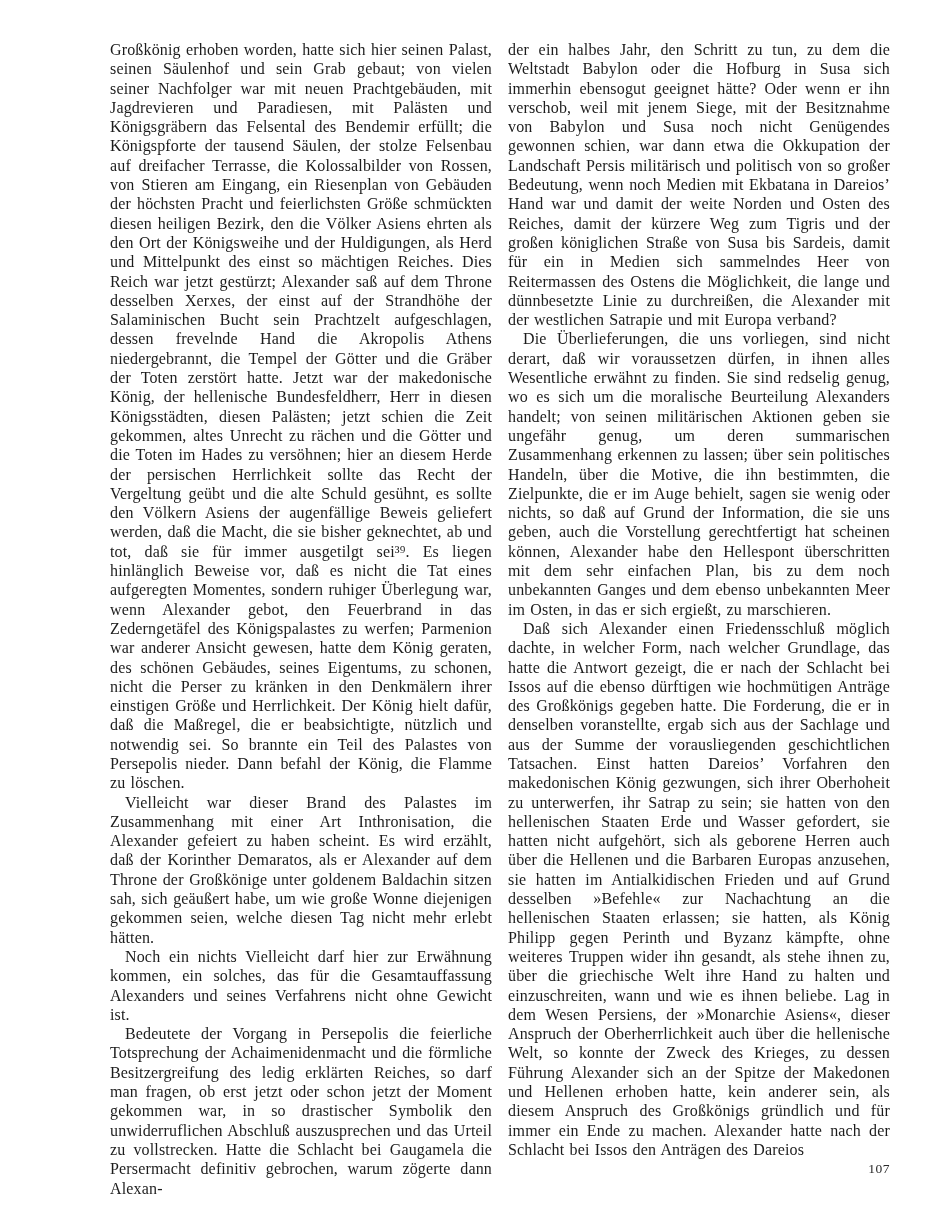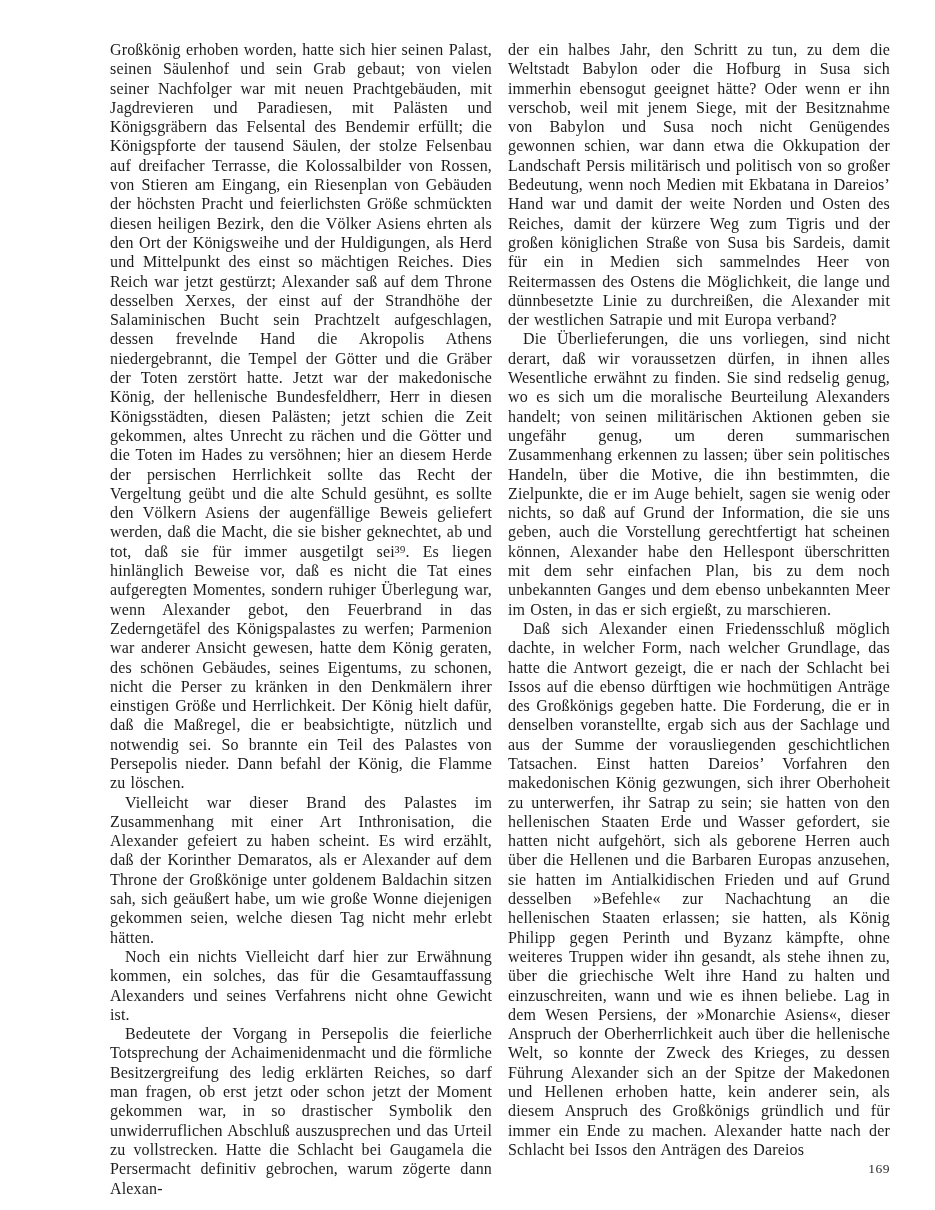--- a/index.html
+++ b/index.html
@@ -70,14 +70,14 @@
     </div>
 
     <div class="column">
       <p class="para">der ein halbes Jahr, den Schritt zu tun, zu dem die Weltstadt Babylon oder die Hofburg in Susa sich immerhin ebensogut geeignet hätte? Oder wenn er ihn verschob, weil mit jenem Siege, mit der Besitznahme von Babylon und Susa noch nicht Genügendes gewonnen schien, war dann etwa die Okkupation der Landschaft Persis militärisch und politisch von so großer Bedeutung, wenn noch Medien mit Ekbatana in Dareios’ Hand war und damit der weite Norden und Osten des Reiches, damit der kürzere Weg zum Tigris und der großen königlichen Straße von Susa bis Sardeis, damit für ein in Medien sich sammelndes Heer von Reitermassen des Ostens die Möglichkeit, die lange und dünnbesetzte Linie zu durchreißen, die Alexander mit der westlichen Satrapie und mit Europa verband?</p>
       <p class="para indent">Die Überlieferungen, die uns vorliegen, sind nicht derart, daß wir voraussetzen dürfen, in ihnen alles Wesentliche erwähnt zu finden. Sie sind redselig genug, wo es sich um die moralische Beurteilung Alexanders handelt; von seinen militärischen Aktionen geben sie ungefähr genug, um deren summarischen Zusammenhang erkennen zu lassen; über sein politisches Handeln, über die Motive, die ihn bestimmten, die Zielpunkte, die er im Auge behielt, sagen sie wenig oder nichts, so daß auf Grund der Information, die sie uns geben, auch die Vorstellung gerechtfertigt hat scheinen können, Alexander habe den Hellespont überschritten mit dem sehr einfachen Plan, bis zu dem noch unbekannten Ganges und dem ebenso unbekannten Meer im Osten, in das er sich ergießt, zu marschieren.</p>
       <p class="para indent">Daß sich Alexander einen Friedensschluß möglich dachte, in welcher Form, nach welcher Grundlage, das hatte die Antwort gezeigt, die er nach der Schlacht bei Issos auf die ebenso dürftigen wie hochmütigen Anträge des Großkönigs gegeben hatte. Die Forderung, die er in denselben voranstellte, ergab sich aus der Sachlage und aus der Summe der vorausliegenden geschichtlichen Tatsachen. Einst hatten Dareios’ Vorfahren den makedonischen König gezwungen, sich ihrer Oberhoheit zu unterwerfen, ihr Satrap zu sein; sie hatten von den hellenischen Staaten Erde und Wasser gefordert, sie hatten nicht aufgehört, sich als geborene Herren auch über die Hellenen und die Barbaren Europas anzusehen, sie hatten im Antialkidischen Frieden und auf Grund desselben »Befehle« zur Nachachtung an die hellenischen Staaten erlassen; sie hatten, als König Philipp gegen Perinth und Byzanz kämpfte, ohne weiteres Truppen wider ihn gesandt, als stehe ihnen zu, über die griechische Welt ihre Hand zu halten und einzuschreiten, wann und wie es ihnen beliebe. Lag in dem Wesen Persiens, der »Monarchie Asiens«, dieser Anspruch der Oberherrlichkeit auch über die hellenische Welt, so konnte der Zweck des Krieges, zu dessen Führung Alexander sich an der Spitze der Makedonen und Hellenen erhoben hatte, kein anderer sein, als diesem Anspruch des Großkönigs gründlich und für immer ein Ende zu machen. Alexander hatte nach der Schlacht bei Issos den Anträgen des Dareios</p>
     </div>
 
   </div>
 
-  <div class="page-number">169</div>
+  <div class="page-number">107</div>
 </div>
 
 </body></html>

